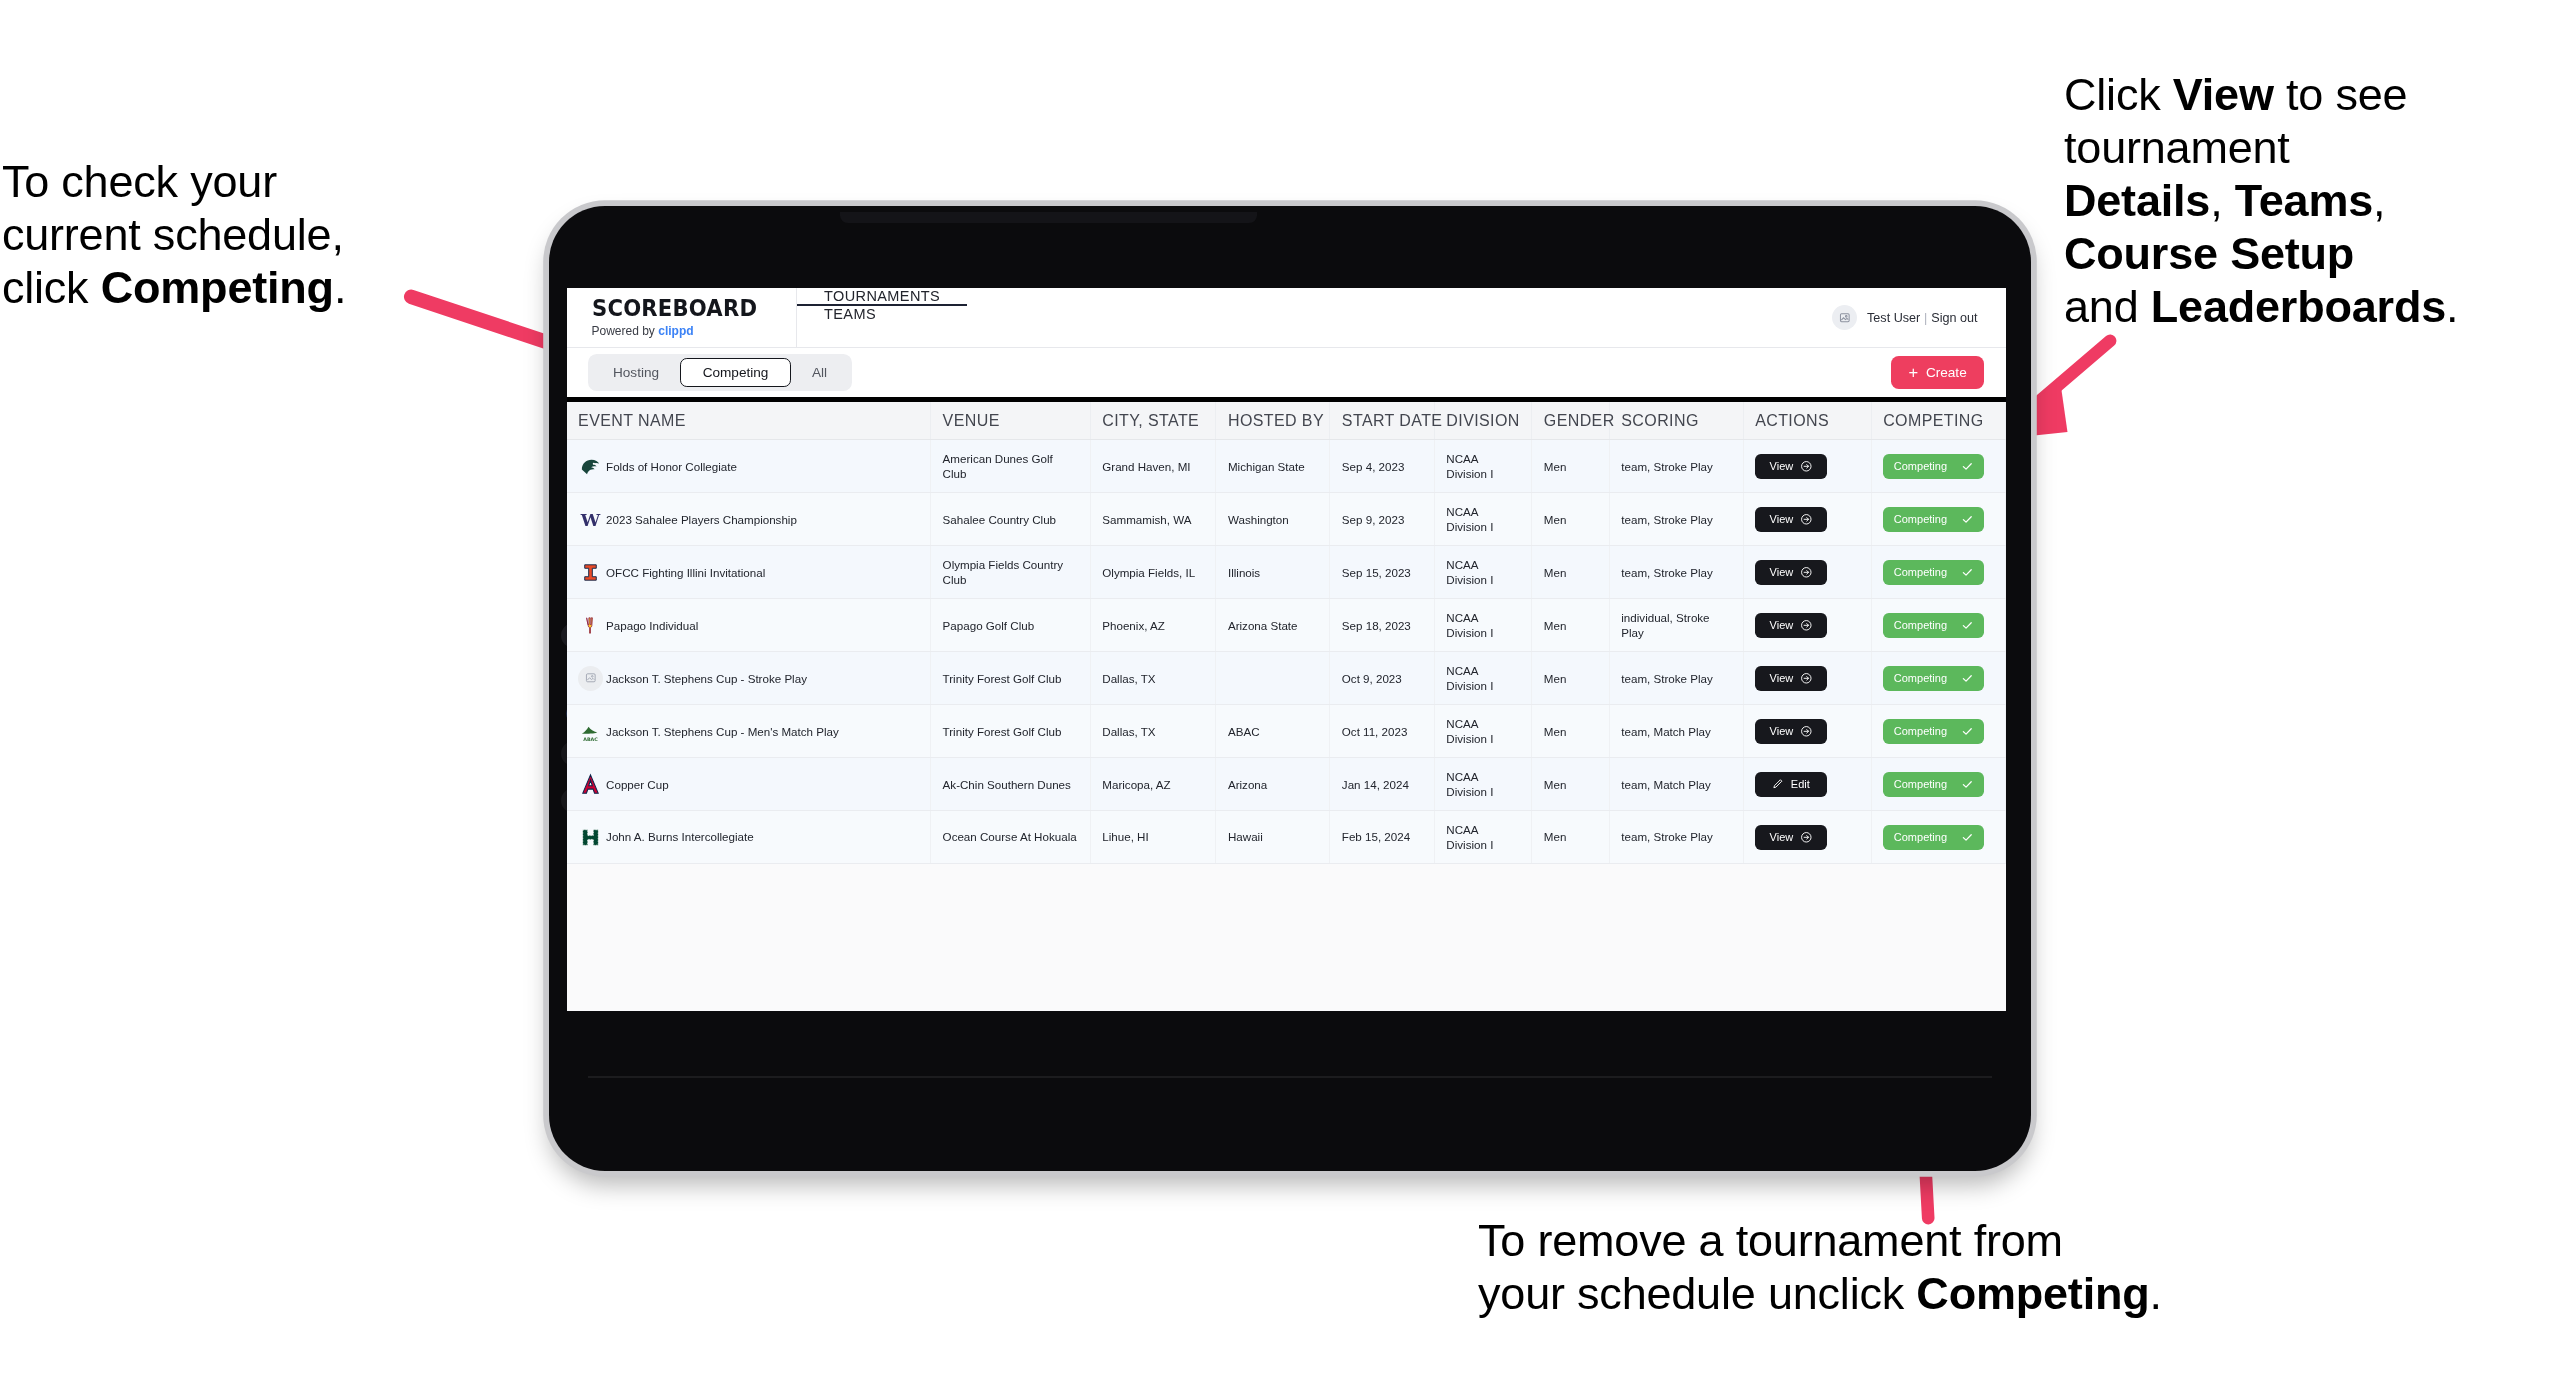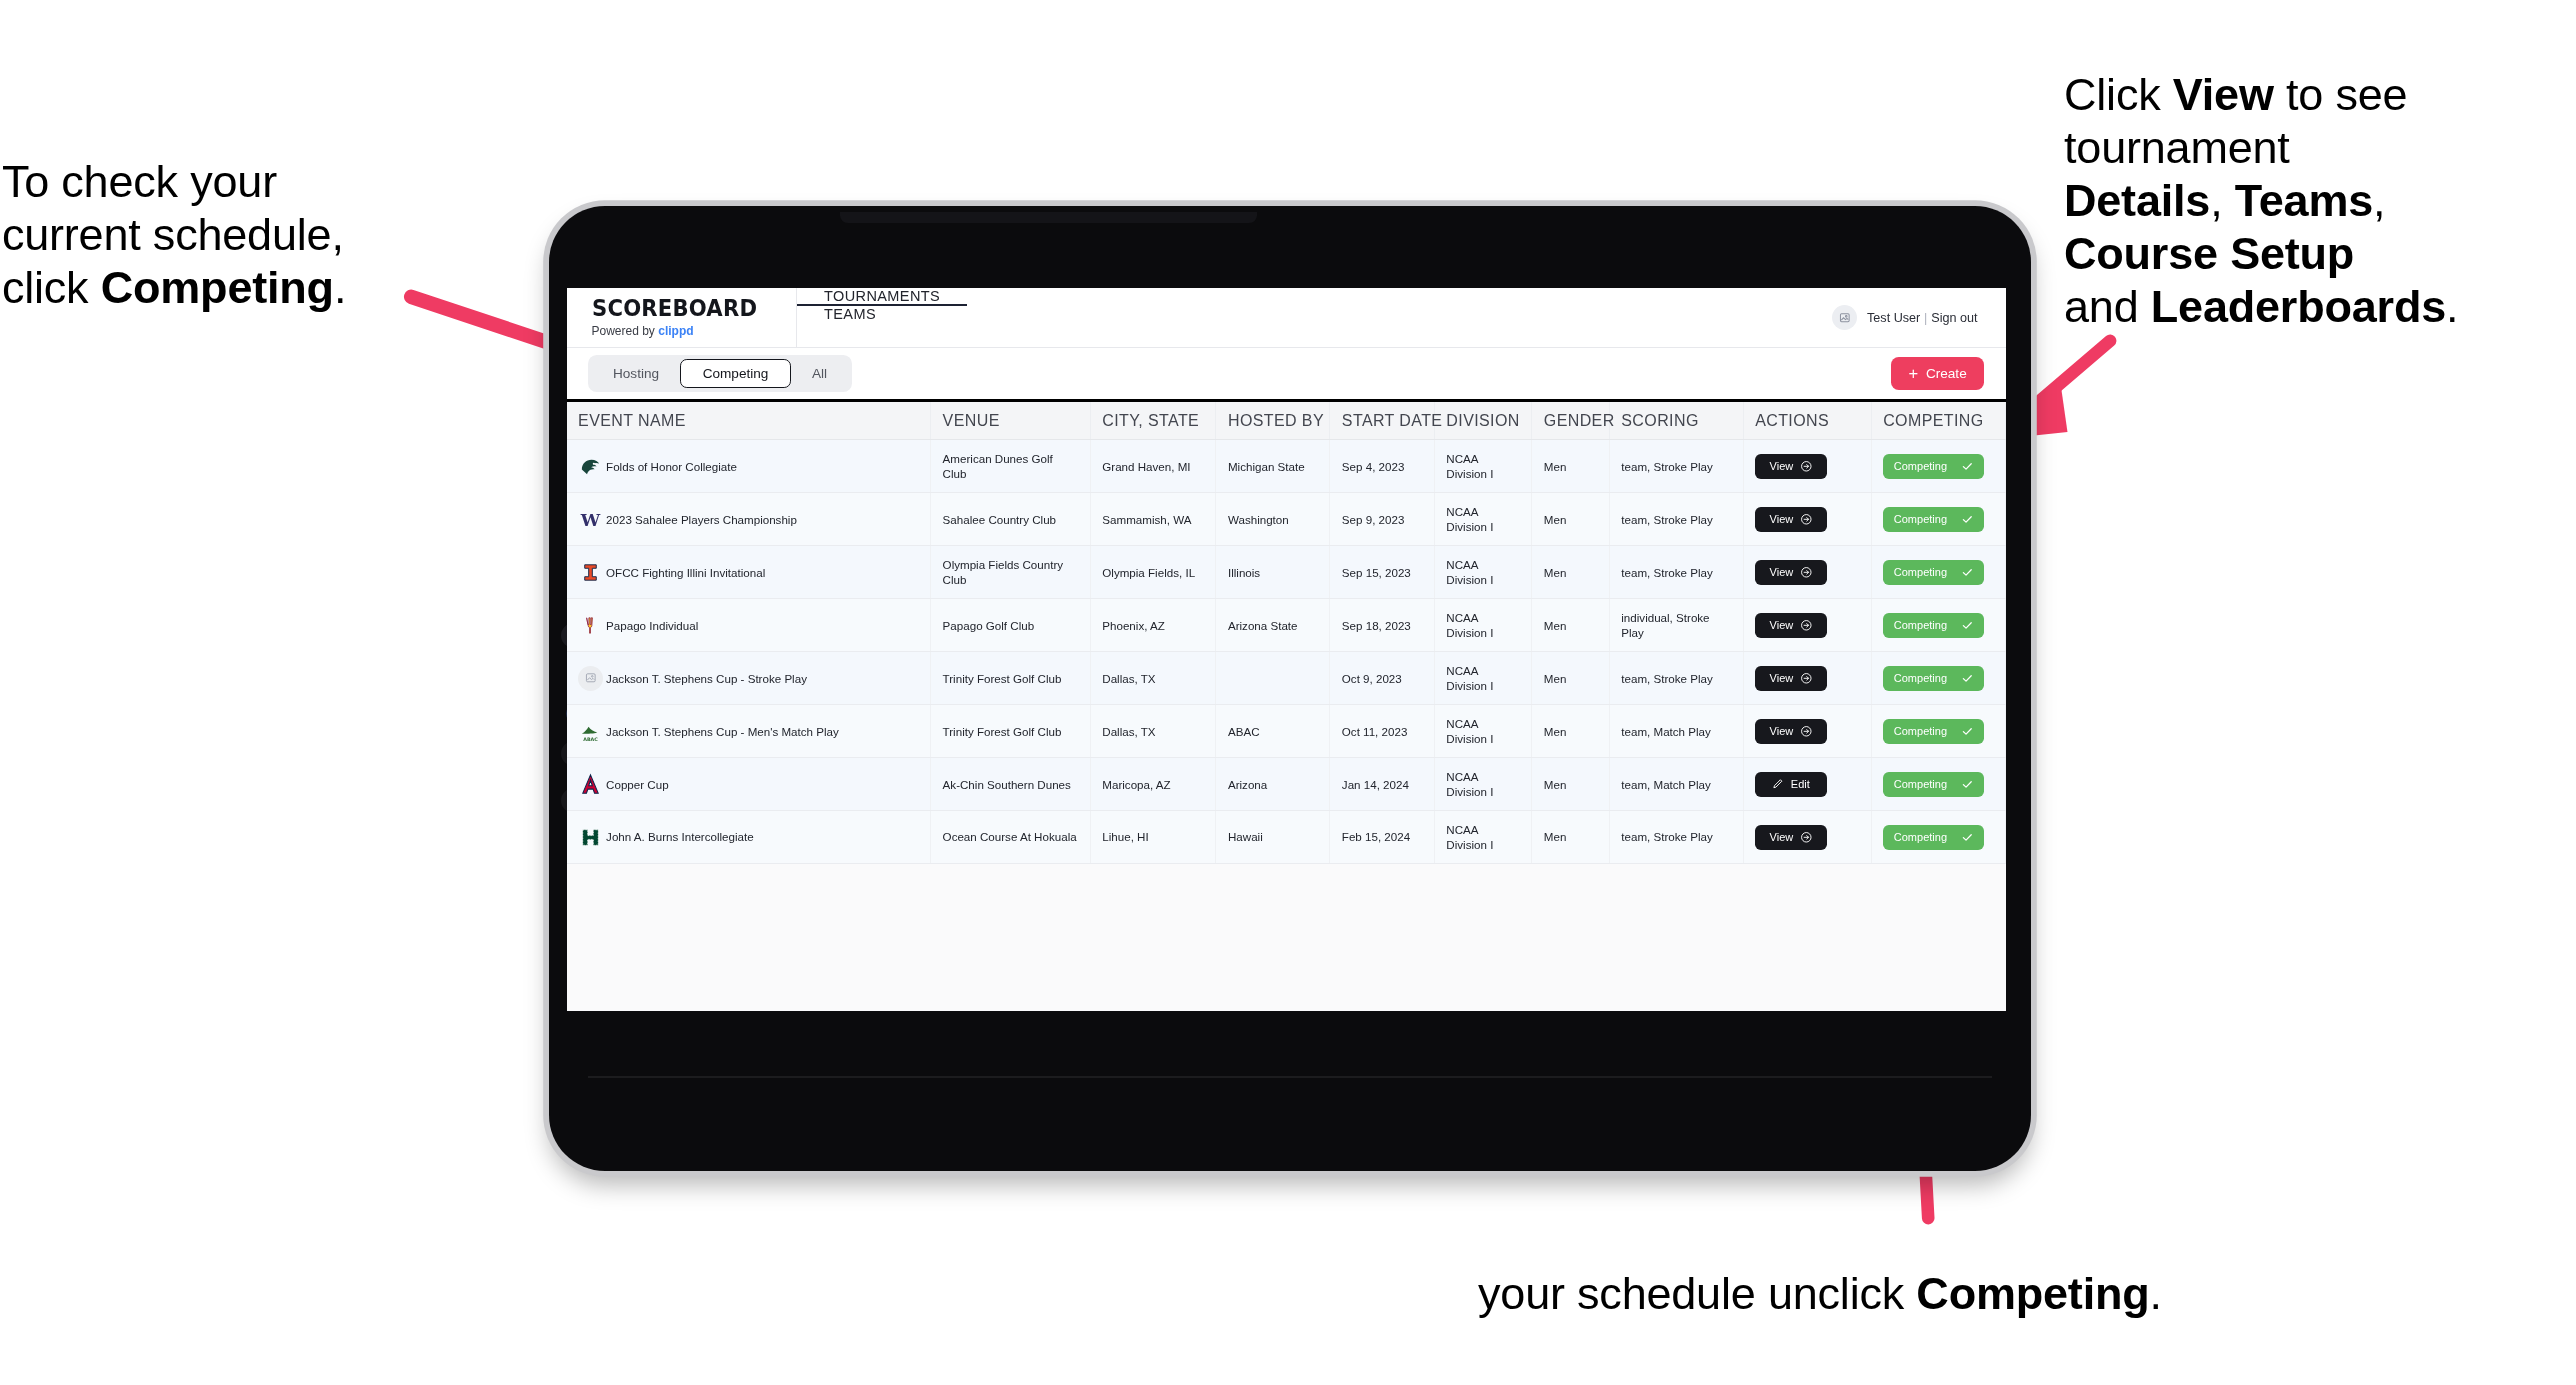--- a/index.html
+++ b/index.html
@@ -95,21 +95,21 @@
     width: 25px; height: 25px; border-radius:50%; background:#eceef2;
     display:flex; align-items:center; justify-content:center; color:#8d92a0; font-size:11.6px;
   }
   .user-text { font-size: 12.6px; color:#2a2d36; }
   .user-text .sep { color:#aeb2bd; margin: 0 3.9px; }
   .signout { cursor:pointer; }
 
   
   .toolbar {
     height: 54px; background:#fff; display:flex; align-items:center;
-    padding: 0 21.3px; border-bottom: 3px solid #000000;
+    padding: 0 21.3px; border-bottom: 5px solid #000000;
   }
   .segmented {
     display:flex; align-items:center; background:#edeef1; border-radius:8.7px; padding:3.9px;
     height: 37px;
   }
   .seg {
     height: 29px; padding: 0 21.3px; display:flex; align-items:center; justify-content:center;
     font-size:13.6px; color:#53565f; border-radius:6.8px; cursor:pointer;
   }
   .seg.selected {
@@ -201,21 +201,21 @@
     <b>Course Setup</b><br>
     <span>and </span><b>Leaderboards</b><span>.</span>
   </div>
 
   <svg class="arrow arrow-right" viewBox="0 0 130 130">
     <path d="M126 6 L44 76" stroke="#ef3b63" stroke-width="13" fill="none" stroke-linecap="round"></path>
     <path d="M8 108 L74 44 L82 100 Z" fill="#ef3b63"></path>
   </svg>
 
   <div class="anno anno-bottom">
-    <br>
+    <span>To remove a tournament from</span><br>
     <span>your schedule unclick </span><b>Competing</b><span>.</span>
   </div>
 
   <svg class="arrow arrow-bottom" viewBox="0 0 130 320">
     <path d="M58 316 L46 96" stroke="#ef3b63" stroke-width="13" fill="none" stroke-linecap="round"></path>
     <path d="M42 6 L12 88 L80 88 Z" fill="#ef3b63"></path>
   </svg>
 
   <div class="tablet">
     <div class="top-notch"></div>

